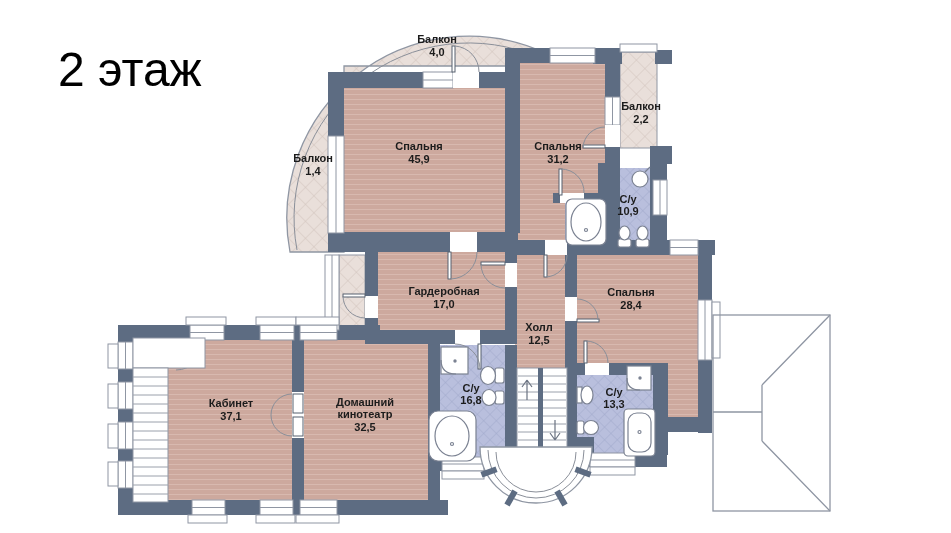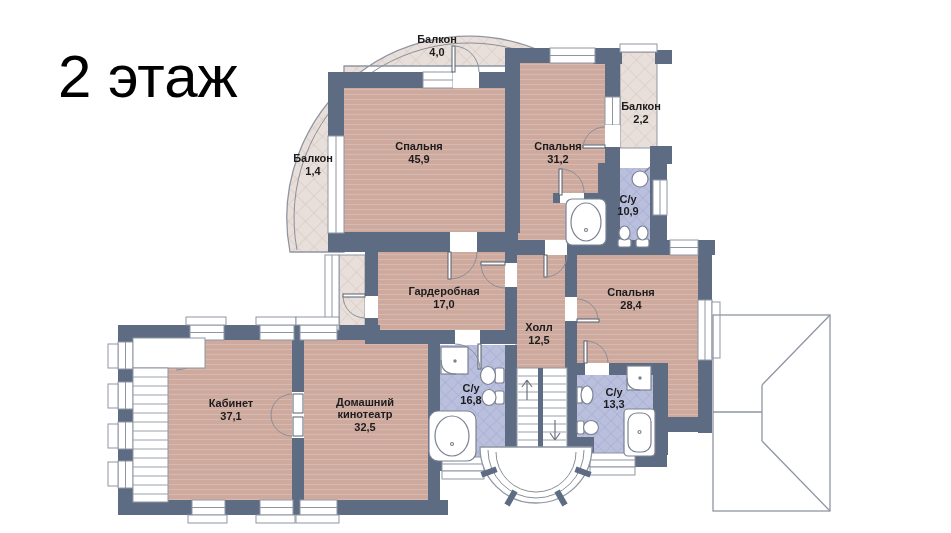--- a/index.html
+++ b/index.html
@@ -4,21 +4,21 @@
 <style>
   :root{
     --wall:#5d6c82; --floor:#cda99e; --floorLine:#d8b9af;
     --bath:#b9bfdd; --bathLine:#a2aacc;
     --balc:#e9dfda; --balcLine:#d2c3bd;
     --line:#8f96a3; --ink:#1c1c1c;
   }
   html,body{margin:0;padding:0;background:#fff;}
   .canvas{position:relative;width:951px;height:533px;background:#fff;overflow:hidden;
           font-family:"Liberation Sans", sans-serif;}
-  .title{position:absolute;left:58px;top:42px;font-size:60px;color:#000;
+  .title{position:absolute;left:58px;top:42px;font-size:48px;color:#000;
          font-family:"Liberation Sans", sans-serif;}
   svg{position:absolute;left:0;top:0;}
   .wall{fill:var(--wall);}
   .gap{fill:#fff;}
   .win{fill:#fff;stroke:var(--line);stroke-width:1;}
   .winl{stroke:var(--line);stroke-width:1;}
   .sill{fill:#fff;stroke:var(--line);stroke-width:1;}
   .arc{fill:none;stroke:#8a8f99;stroke-width:1;}
   .leaf{fill:#fff;stroke:#57606e;stroke-width:1;}
   .fx{fill:#fff;stroke:#7b8292;stroke-width:1.2;}

